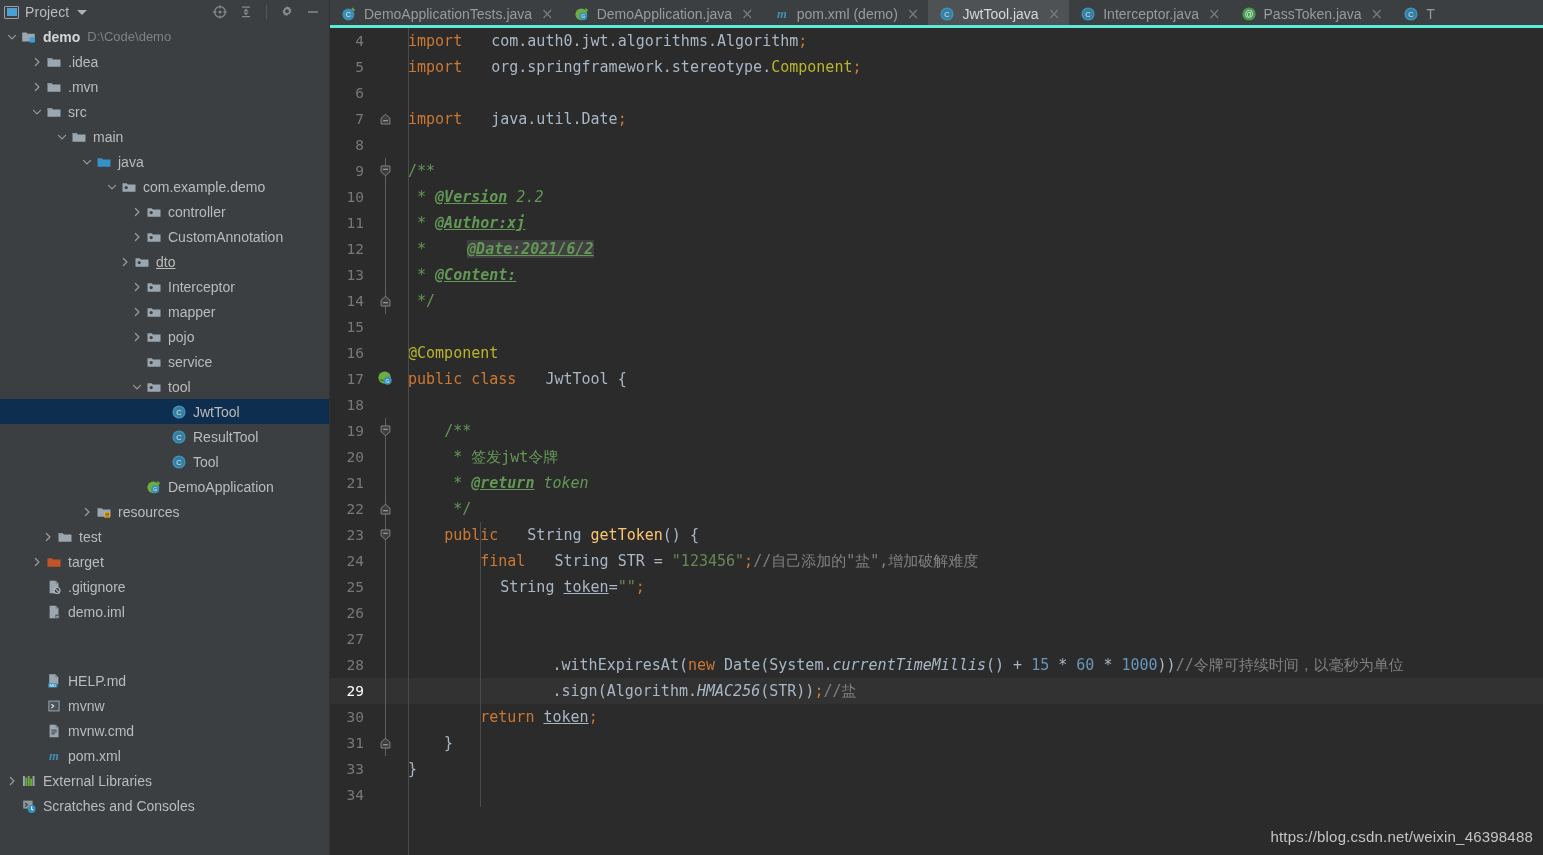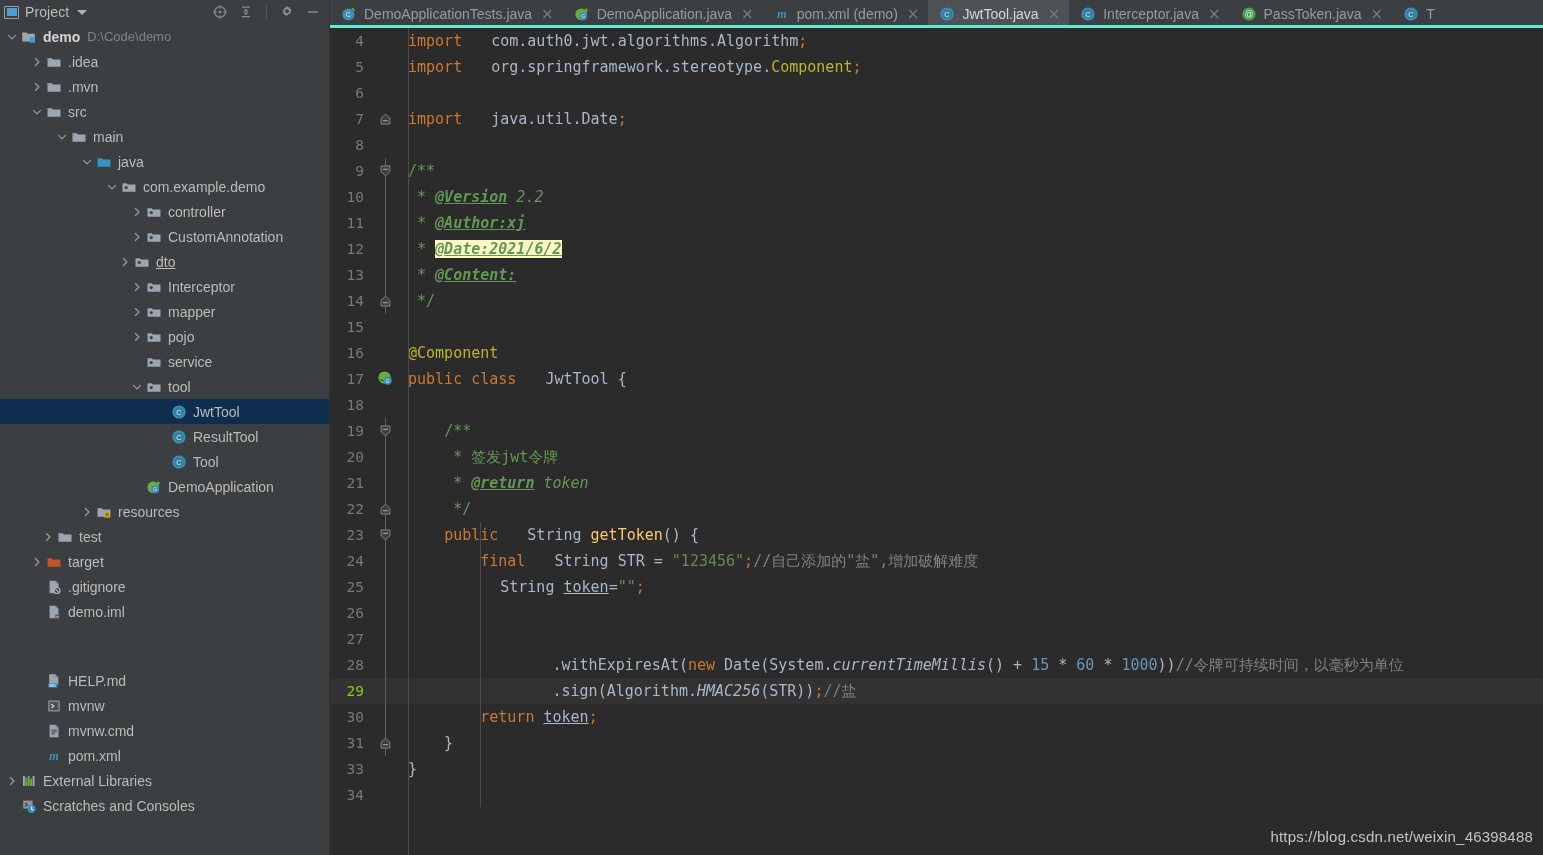--- a/index.html
+++ b/index.html
@@ -46,21 +46,21 @@
   .tab.active{background:#4e5254;color:#d8d8d8;}
   .tab .tico{width:16px;height:16px;flex:0 0 16px;display:flex;align-items:center;justify-content:center;}
   .tab .tclose{color:#7a7a7a;font-size:15px;line-height:1;margin-left:2px;font-family:"DejaVu Sans",sans-serif;}
 
   .code-wrap{position:absolute;top:28px;left:0;right:0;bottom:0;background:#2b2b2b;
              font-family:"DejaVu Sans Mono","Liberation Mono",monospace;font-size:15px;}
   .cline{position:relative;height:26px;display:flex;align-items:center;}
   .cline.caret{background:#323232;}
   .lnum{width:42px;flex:0 0 42px;text-align:right;padding-right:8px;color:#787878;font-size:14.5px;
         box-sizing:border-box;}
-  .cline.caret .lnum{color:#84cc16;}
+  .cline.caret .lnum{color:#ffffff;}
   .gutter{width:28px;flex:0 0 28px;position:relative;height:26px;}
   .ctext{flex:1;padding-left:8px;white-space:pre;color:#a9b7c6;letter-spacing:0;}
 
   
   .fold{position:absolute;left:8px;top:5px;width:11px;height:12px;}
   .foldline{position:absolute;left:13px;top:0;bottom:0;width:1px;background:#606060;}
   .beanicon{position:absolute;left:5px;top:4px;width:17px;height:17px;}
 
   
   .guide{position:absolute;top:0;bottom:0;width:1px;background:#4b4b4b;}
@@ -71,21 +71,21 @@
   .jd{color:#629755;}      
   .jdt{color:#629755;text-decoration:underline;font-style:italic;font-weight:bold;}
   .jdp{color:#629755;font-style:italic;}
   .str{color:#6a8759;}     
   .num{color:#6897bb;}     
   .ann{color:#bbb529;}     
   .cls{color:#a9b7c6;margin-left:20px;}
   .fld{color:#a9b7c6;text-decoration:underline;}
   .mth{color:#ffc66d;}
   .stat{font-style:italic;}
-  .hl{background:#fef9c3;}
+  .hl{background:#404040;margin-left:32px;}
 
   .watermark{position:absolute;right:10px;bottom:10px;color:#c4c4c4;font-size:15px;
              font-family:"Liberation Sans",sans-serif;letter-spacing:.2px;}
 </style>
 </head>
 <body>
 
 <div class="ide">
 
   <div class="sidebar">

